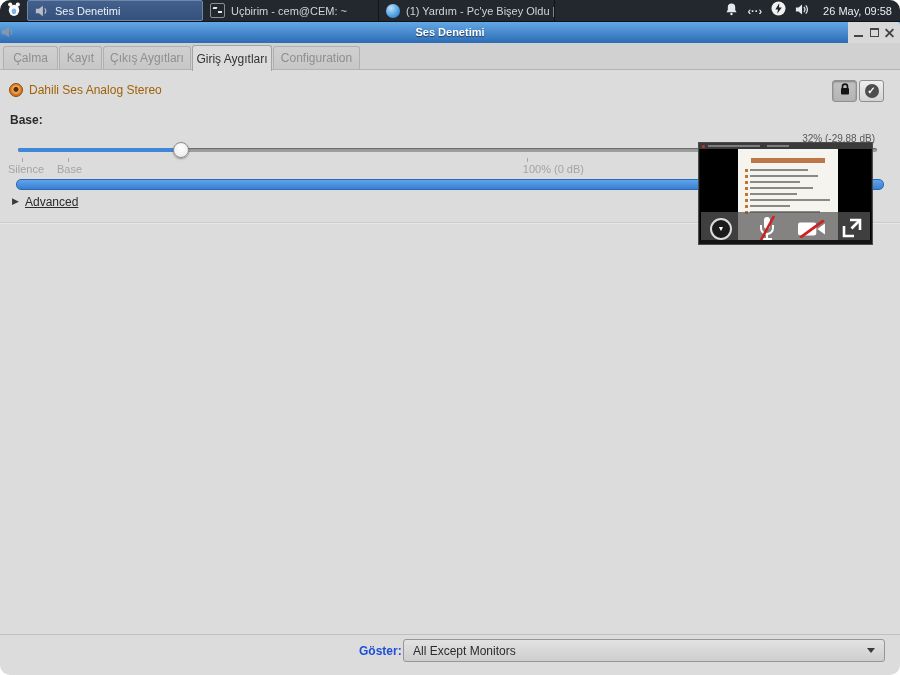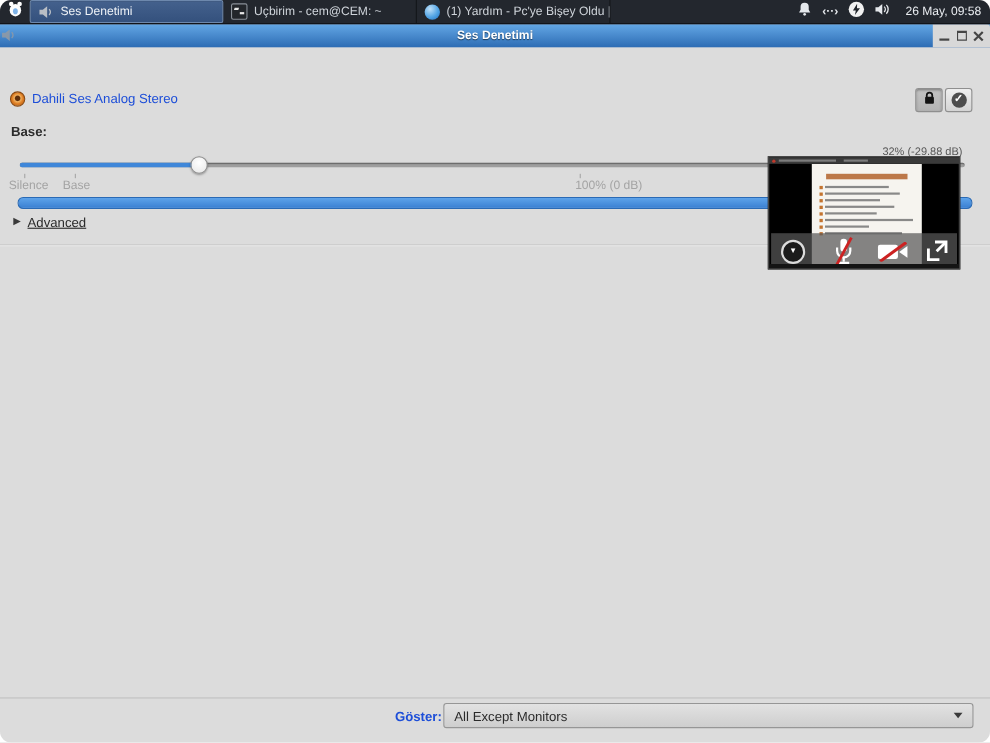--- a/index.html
+++ b/index.html
@@ -43,21 +43,21 @@
           border-bottom:1px solid #b3b3b3;box-sizing:border-box;}
   .tab{position:absolute;top:3px;height:23px;background:linear-gradient(#d0d0d0,#c7c7c7);
        border:1px solid #b0b0b0;border-bottom:none;border-radius:3px 3px 0 0;
        display:flex;align-items:center;justify-content:center;font-size:12px;color:#8f8f8f;box-sizing:border-box;}
   .tab.active{top:2px;height:26px;background:var(--window-bg,#dcdcdc);color:#333;border-color:#a3a3a3;z-index:2;}
 
   
   .device-icon{left:9px;top:83px;width:14px;height:14px;border-radius:50%;
                background:radial-gradient(circle at 50% 45%,#5e2f0c 0 2px,#f0b05e 3px,var(--device-orange,#dd7d24) 5px,#b15f17);
                border:1px solid #8a4a12;box-sizing:border-box;}
-  .device-name{left:29px;top:83px;font-size:12px;color:#1d4ed8;}
+  .device-name{left:29px;top:83px;font-size:12px;color:#a16207;}
   .sq-btn{width:25px;height:22px;border:1px solid #8f8f8f;border-radius:3px;box-sizing:border-box;
           display:flex;align-items:center;justify-content:center;}
   .btn-lock{left:832px;top:80px;background:linear-gradient(#c3c3c3,#b4b4b4);box-shadow:inset 0 1px 2px rgba(0,0,0,.35);}
   .btn-check{left:859px;top:80px;background:linear-gradient(#efefef,#d4d4d4);}
   .chk-circle{width:14px;height:14px;border-radius:50%;background:#4d4d4d;color:#fff;font-size:10px;
               line-height:14px;text-align:center;font-weight:bold;}
   .port-label{left:10px;top:113px;font-size:12px;font-weight:bold;color:#2b2b2b;}
   .gtk-select{height:23px;box-sizing:border-box;border:1px solid #969696;border-radius:3px;
               background:linear-gradient(#e2e2e2,#cecece);display:flex;align-items:center;
               padding:0 9px;font-size:12px;color:#2b2b2b;}
@@ -185,20 +185,27 @@
       <span class="wb wb-max">
           <i></i>
         </span>
       <span class="wb wb-close">
           <i></i>
           <b></b>
         </span>
     </div>
   </div>
 
+  <div class="tabbar">
+    <div class="tab" style="left:3px;width:55px;">Çalma</div>
+    <div class="tab" style="left:59px;width:43px;">Kayıt</div>
+    <div class="tab" style="left:103px;width:88px;">Çıkış Aygıtları</div>
+    <div class="tab active" style="left:192px;width:80px;">Giriş Aygıtları</div>
+    <div class="tab" style="left:273px;width:87px;">Configuration</div>
+  </div>
 
   <div class="abs device-icon"></div>
   <div class="abs device-name">Dahili Ses Analog Stereo</div>
 
   <div class="abs sq-btn btn-lock">
     <span>
       <svg width="12" height="14" viewBox="0 0 12 14">
         <path d="M3.5 6.2 V4.6 a2.5 2.5 0 0 1 5 0 V6.2" stroke="#141414" stroke-width="1.6" fill="none"></path>
         <rect x="2" y="6" width="8" height="6.4" rx="1" fill="#141414"></rect>
       </svg>

